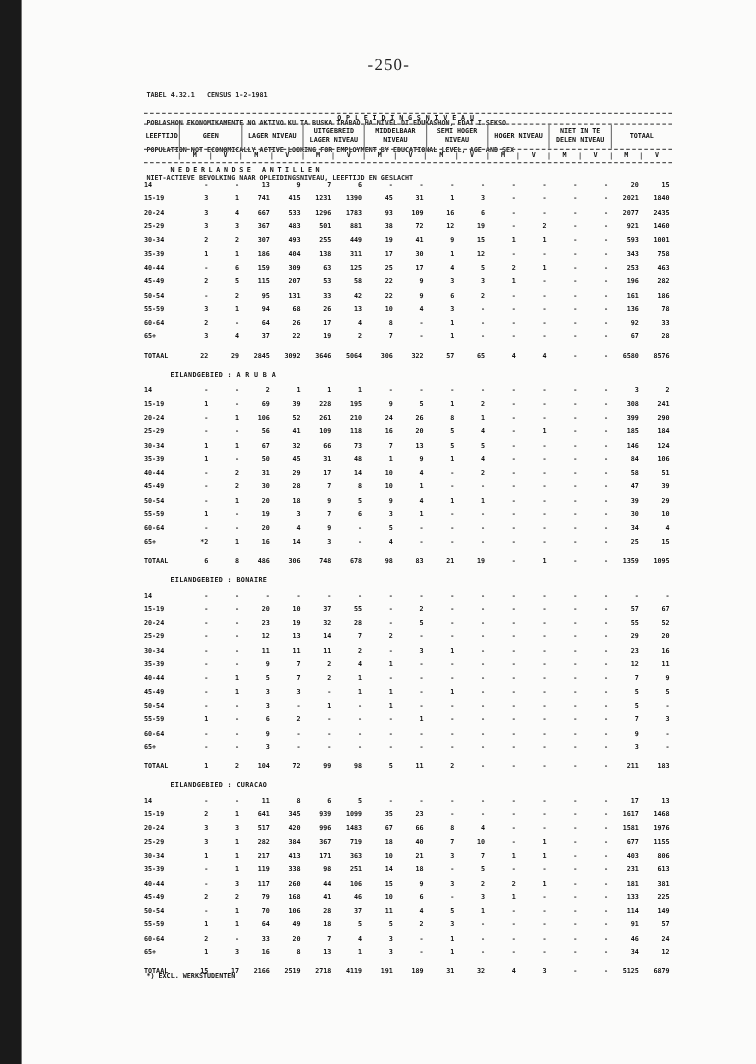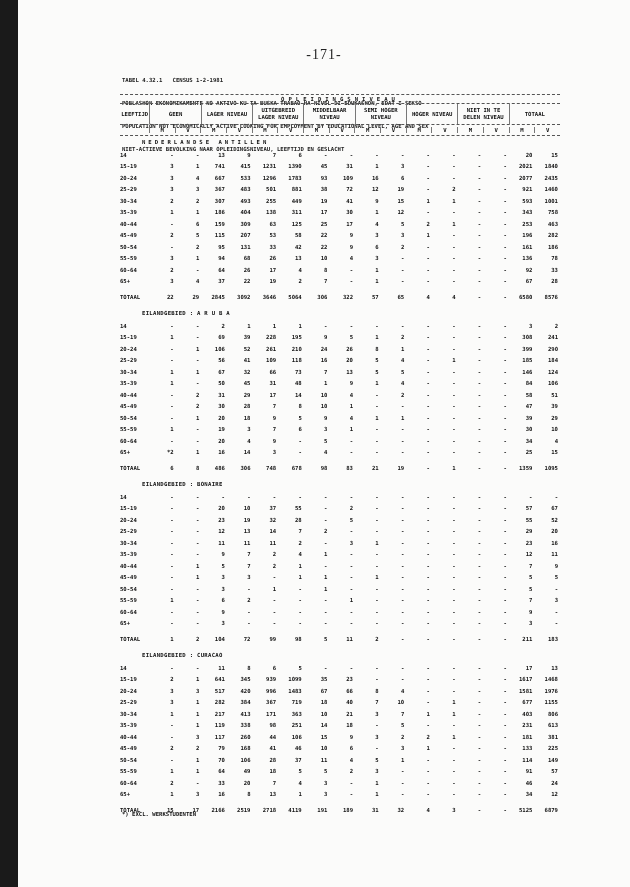--- a/index.html
+++ b/index.html
@@ -29,21 +29,21 @@
     .drow { display: flex; height: 11.5px; align-items: center; }
     .drow.total { height: 20px; }
     .dcell { text-align: right; padding-right: 2px; box-sizing: border-box; }
     .lbl { text-align: left; width: 30px; padding-left: 0; }
     .footnote { position: absolute; left: 104px; top: 811px; font-size: 5.6px; color: #111; font-weight: bold; }
   </style>
 </head>
 <body>
 
 <div class="page">
-  <div class="page-number">-171-</div>
+  <div class="page-number">-250-</div>
   <div class="header-lines">
     <div><span>TABEL 4.32.1</span>&nbsp;&nbsp;&nbsp;<span>CENSUS 1-2-1981</span></div>
     <div>POBLASHON EKONOMIKAMENTE NO AKTIVO KU TA BUSKA TRABAO HA NIVEL DI EDUKASHON, EDAT I SEKSO</div>
     <div>POPULATION NOT ECONOMICALLY ACTIVE LOOKING FOR EMPLOYMENT BY EDUCATIONAL LEVEL, AGE AND SEX</div>
     <div>NIET-ACTIEVE BEVOLKING NAAR OPLEIDINGSNIVEAU, LEEFTIJD EN GESLACHT</div>
   </div>
 
   <div class="table" id="tbl">
     <div class="hdr-row hdr-top">
       <span>OPLEIDINGSNIVEAU</span>

